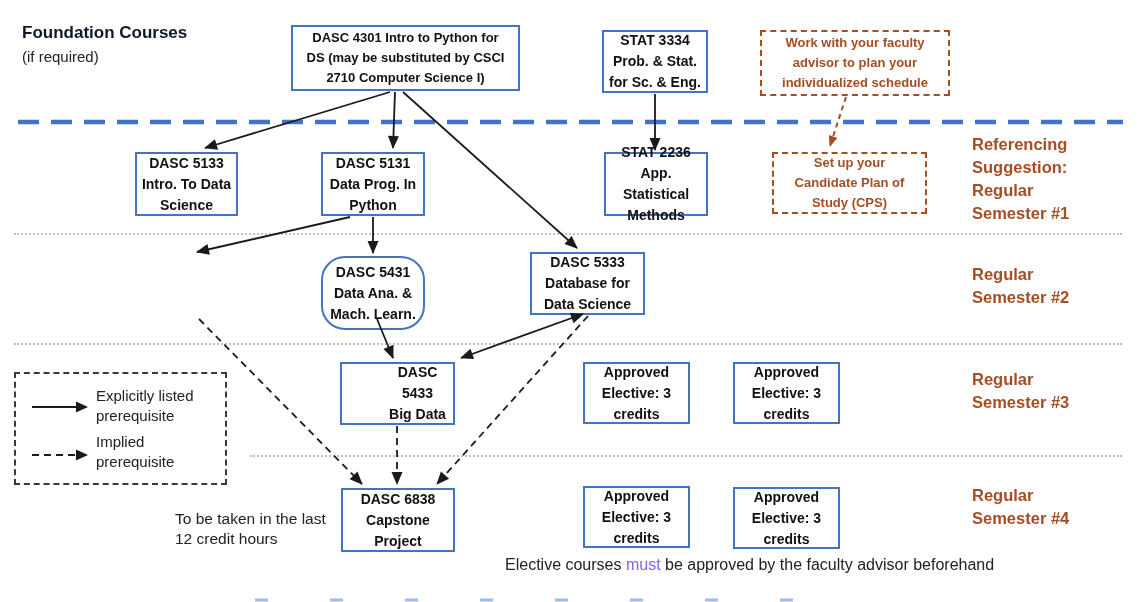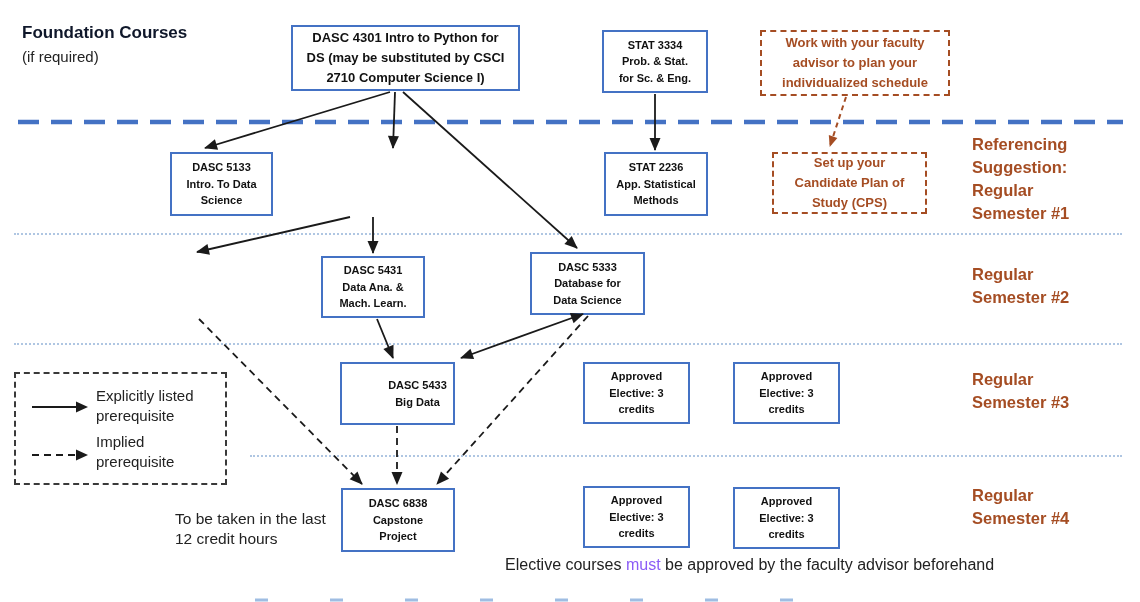--- a/index.html
+++ b/index.html
@@ -4,21 +4,21 @@
 <style>
   html,body{margin:0;padding:0;background:#ffffff;}
   .canvas{
     position:relative;width:1140px;height:602px;overflow:hidden;background:#fff;
     font-family:"Liberation Sans", sans-serif;color:#1a1a1a;
   }
   svg.edge-layer{position:absolute;left:0;top:0;width:1140px;height:602px;pointer-events:none;z-index:5;}
   .course-box{
     position:absolute;background:#fff;border:2px solid #4472C4;z-index:3;
     display:flex;align-items:center;justify-content:center;text-align:center;
-    font-weight:bold;font-size:11px;line-height:1.5;white-space:pre-line;color:#111;
+    font-weight:bold;font-size:14px;line-height:1.5;white-space:pre-line;color:#111;
     box-sizing:border-box;
   }
   .course-box.big{font-size:13px;line-height:1.55;}
   .advisor-box{
     position:absolute;background:#fff;border:2px dashed #A54D23;z-index:3;
     display:flex;align-items:center;justify-content:center;text-align:center;
     font-weight:bold;font-size:13px;line-height:1.55;white-space:pre-line;color:#A54D23;
     box-sizing:border-box;
   }
   .sem-label{
@@ -83,35 +83,38 @@
   <div class="course-box big" style="left:291px;top:25px;width:229px;height:66px;">DASC 4301 Intro to Python for
 DS (may be substituted by CSCI
 2710 Computer Science I)</div>
   <div class="course-box" style="left:602px;top:30px;width:106px;height:63px;">STAT 3334
 Prob. &amp; Stat.
 for Sc. &amp; Eng.</div>
   <div class="advisor-box" style="left:760px;top:30px;width:190px;height:66px;">Work with your faculty
 advisor to plan your
 individualized schedule</div>
 
-  <div class="course-box" style="left:135px;top:152px;width:103px;height:64px;margin-left:35px;">DASC 5133
+  <div class="course-box" style="left:135px;top:152px;width:103px;height:64px;">DASC 5133
 Intro. To Data
 Science</div>
+  <div class="course-box" style="left:321px;top:152px;width:104px;height:64px;">DASC 5131
+Data Prog. In
+Python</div>
   <div class="course-box" style="left:604px;top:152px;width:104px;height:64px;">STAT 2236
 App. Statistical
 Methods</div>
   <div class="advisor-box" style="left:772px;top:152px;width:155px;height:62px;">Set up your
 Candidate Plan of
 Study (CPS)</div>
   <div class="sem-label" style="left:972px;top:133px;">Referencing
 Suggestion:
 Regular
 Semester #1</div>
 
-  <div class="course-box" style="left:321px;top:256px;width:104px;height:62px;">DASC 5431
+  <div class="course-box" style="left:321px;top:256px;width:104px;height:74px;border-radius:24px;">DASC 5431
 Data Ana. &amp;
 Mach. Learn.</div>
   <div class="course-box" style="left:530px;top:252px;width:115px;height:63px;">DASC 5333
 Database for
 Data Science</div>
   <div class="sem-label" style="left:972px;top:263px;">Regular
 Semester #2</div>
 
   <div class="legend-box">
     <svg class="legend-arrow" style="left:14px;top:26px;" width="62" height="14">

